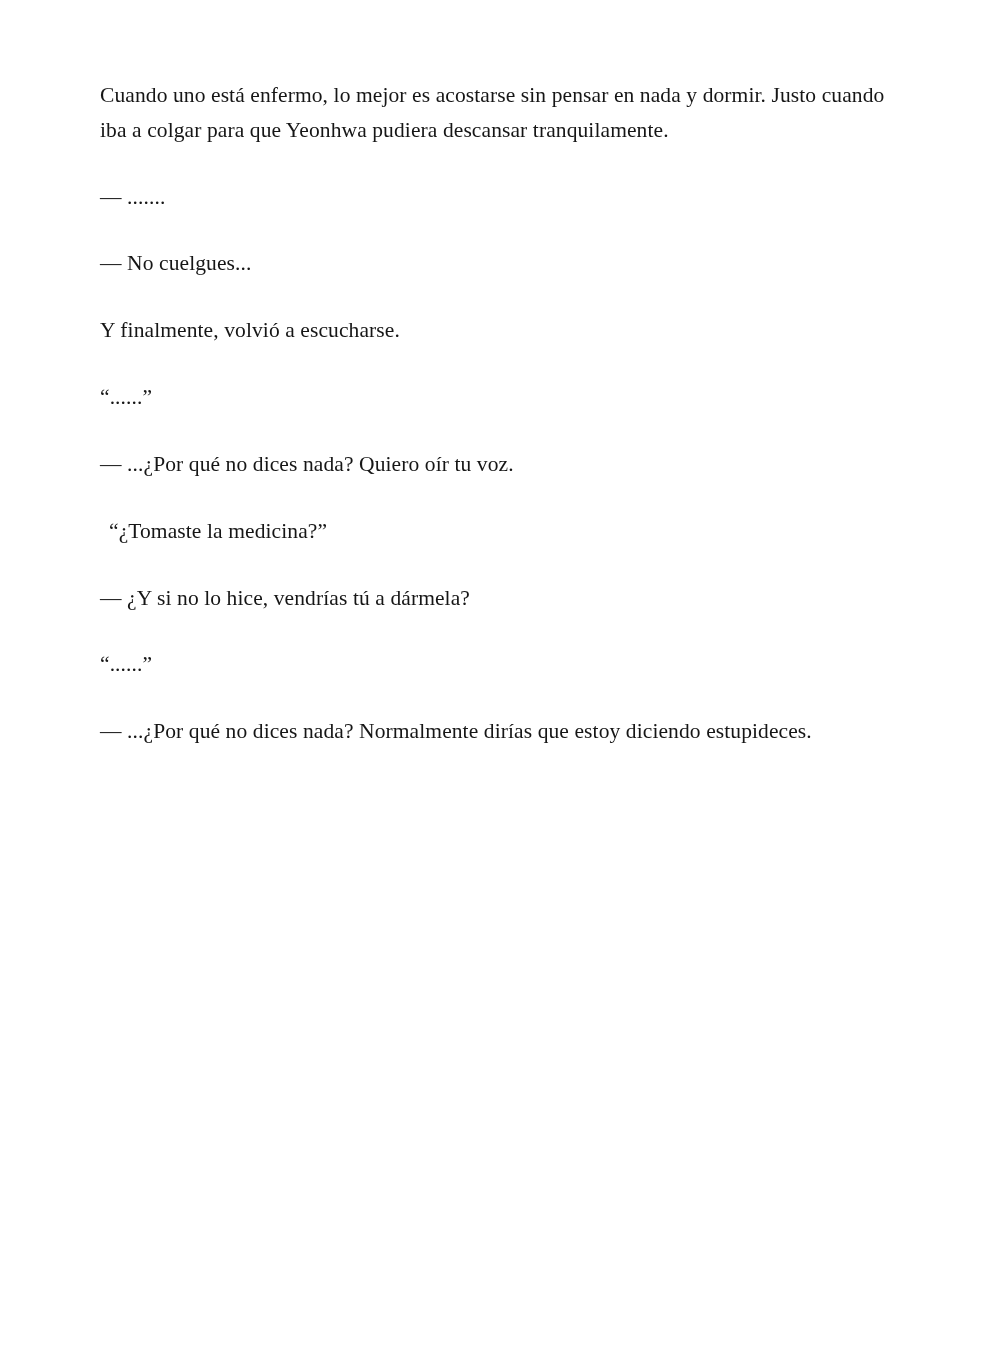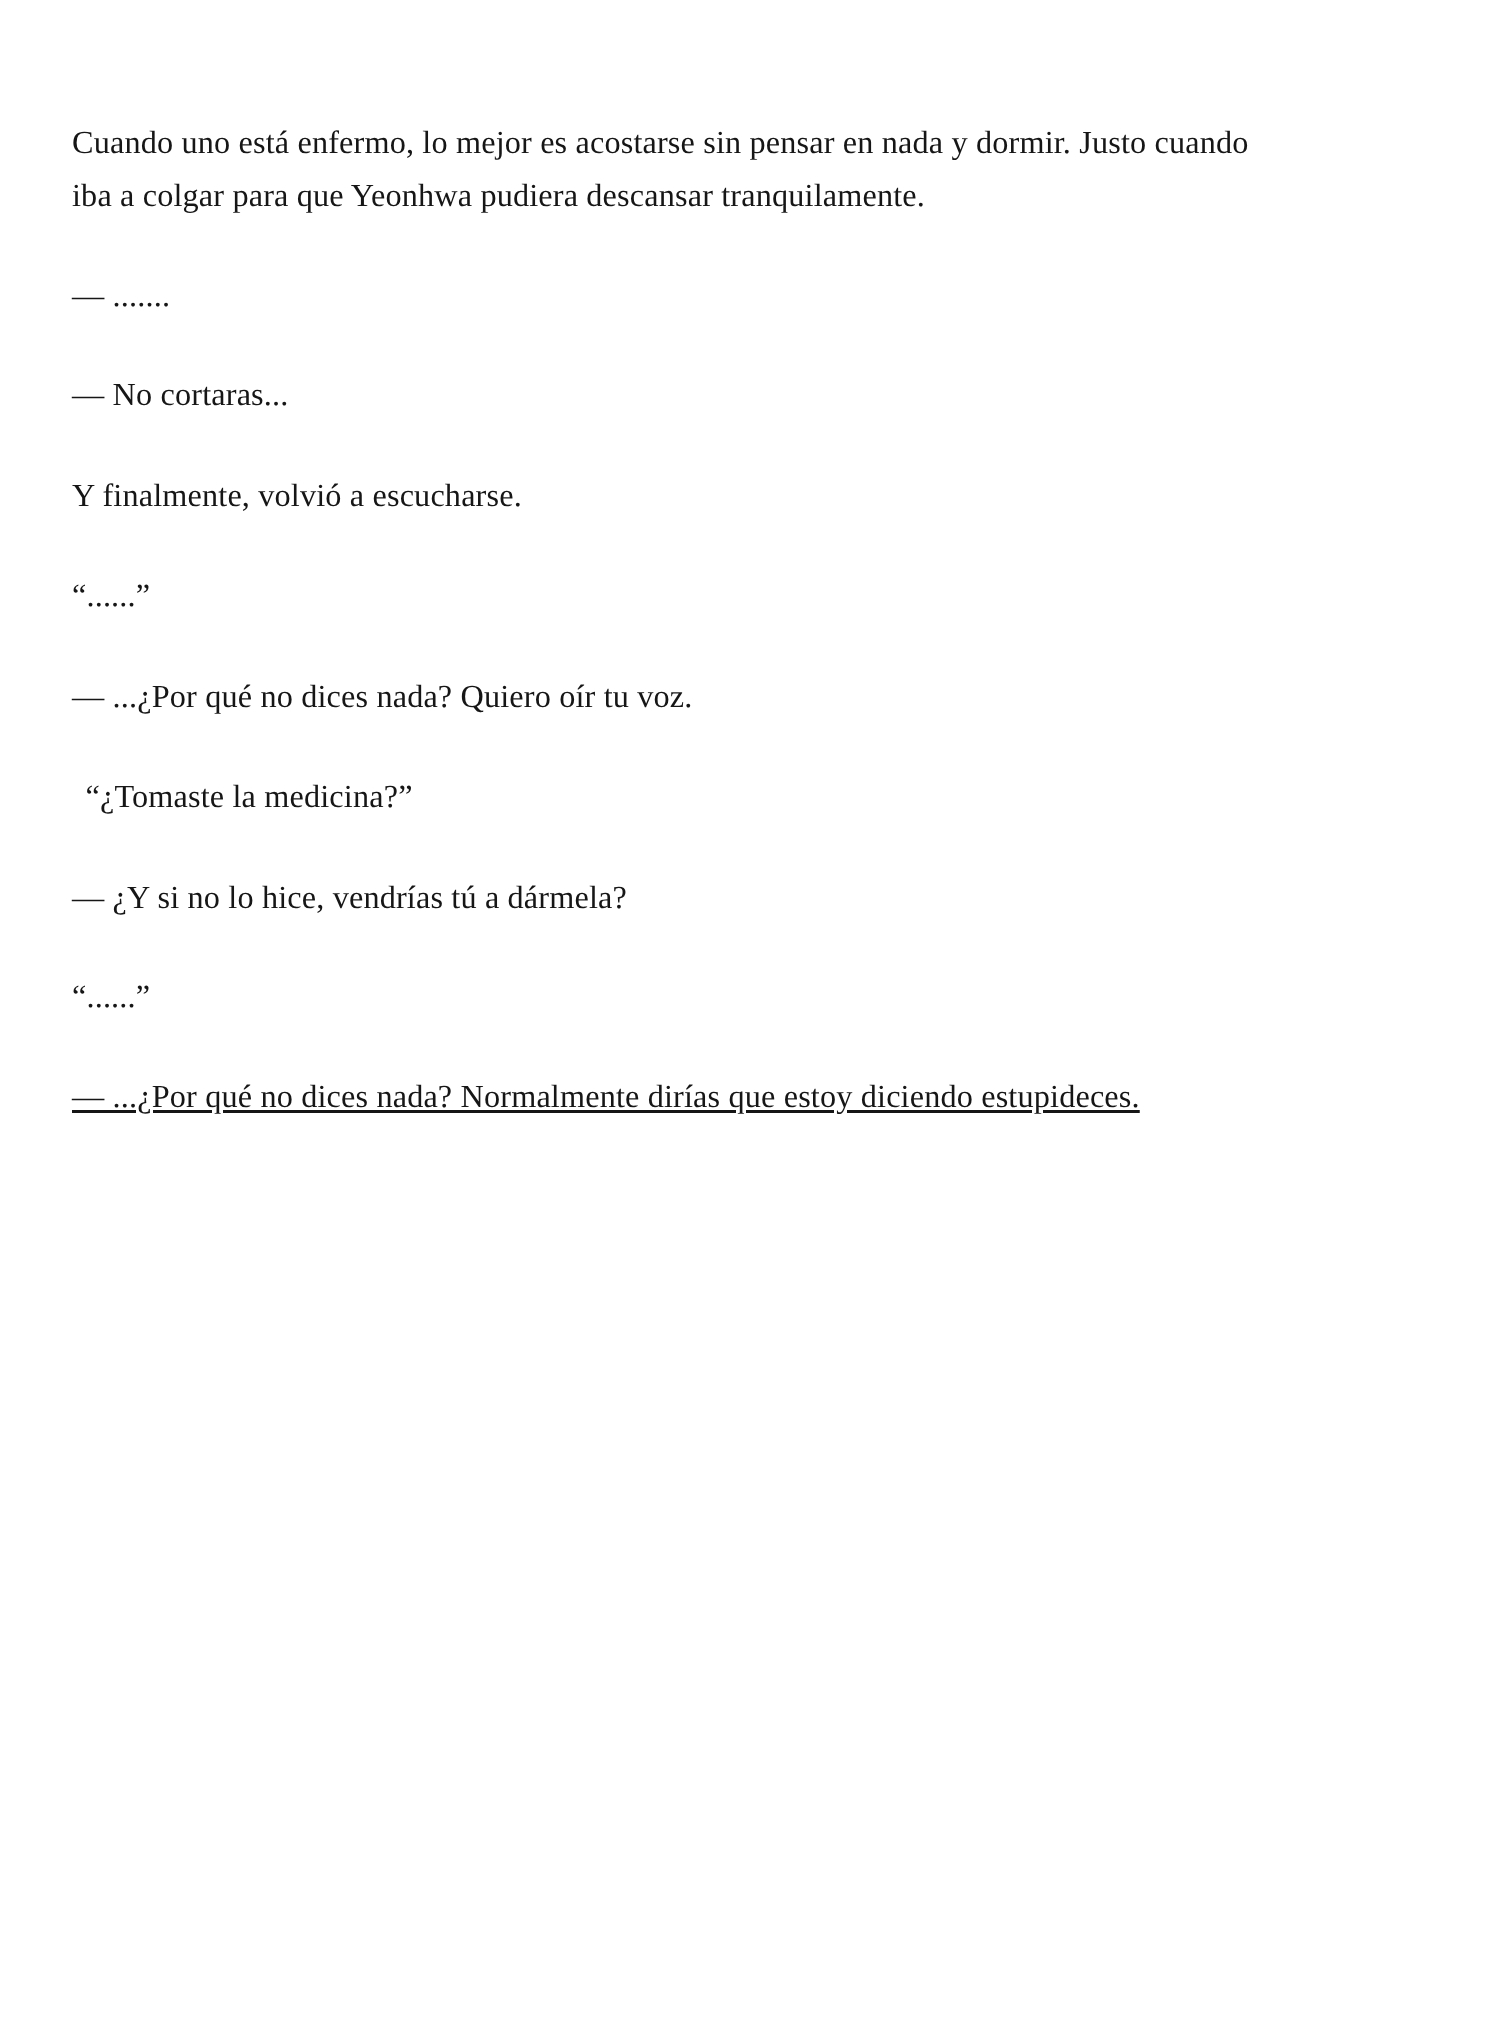--- a/index.html
+++ b/index.html
@@ -11,51 +11,50 @@
     width: 1000px;
     height: 1350px;
     font-family: "Liberation Serif", "DejaVu Serif", serif;
     color: #1a1a1a;
     overflow: hidden;
   }
   .page {
     box-sizing: border-box;
     width: 1000px;
     height: 1350px;
-    padding: 78px 100px 60px 48px;
+    padding: 78px 100px 60px 100px;
     background: #ffffff;
   }
   .doc-body {
     width: 800px;
   }
   p.para {
     margin: 0 0 32px 0;
     font-size: 21.5px;
     line-height: 1.62;
     letter-spacing: 0.1px;
     text-align: left;
     color: #161616;
     font-weight: 400;
   }
   p.para:last-child {
     margin-bottom: 0;
-    text-decoration: underline;
   }
   p.indented {
     text-indent: 9px;
   }
 </style>
 </head>
 <body>
 
 <div class="page">
   <div class="doc-body">
     <p class="para">Cuando uno está enfermo, lo mejor es acostarse sin pensar en nada y dormir. Justo cuando iba a colgar para que Yeonhwa pudiera descansar tranquilamente.</p>
     <p class="para">— .......</p>
-    <p class="para">— No cortaras...</p>
+    <p class="para">— No cuelgues...</p>
     <p class="para">Y finalmente, volvió a escucharse.</p>
     <p class="para">“......”</p>
     <p class="para">— ...¿Por qué no dices nada? Quiero oír tu voz.</p>
     <p class="para indented">“¿Tomaste la medicina?”</p>
     <p class="para">— ¿Y si no lo hice, vendrías tú a dármela?</p>
     <p class="para">“......”</p>
     <p class="para">— ...¿Por qué no dices nada? Normalmente dirías que estoy diciendo estupideces.</p>
   </div>
 </div>
 

